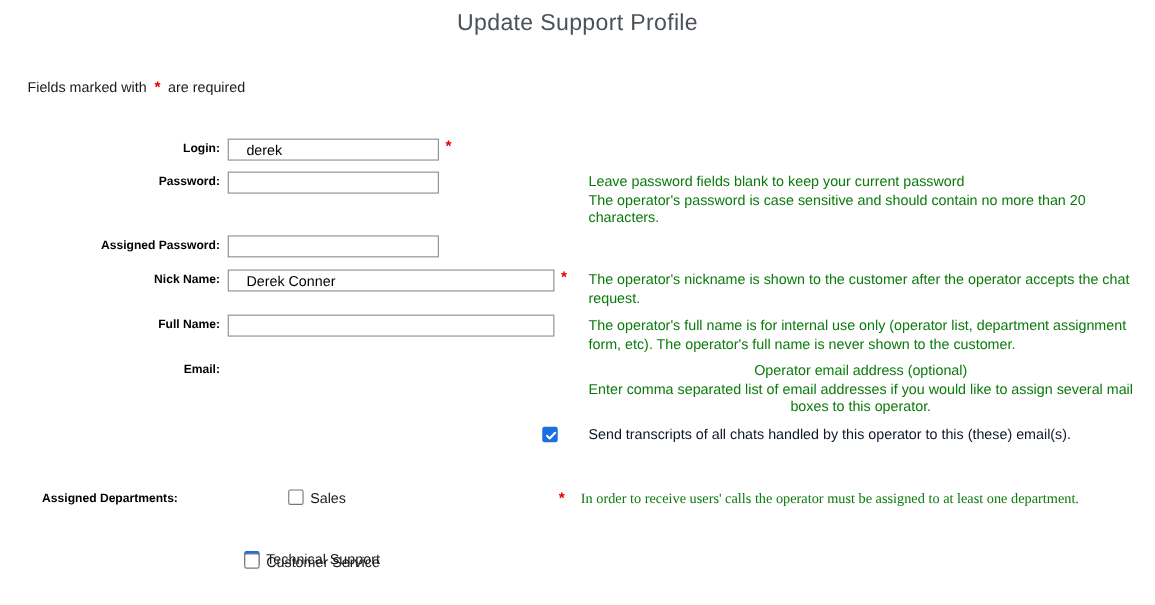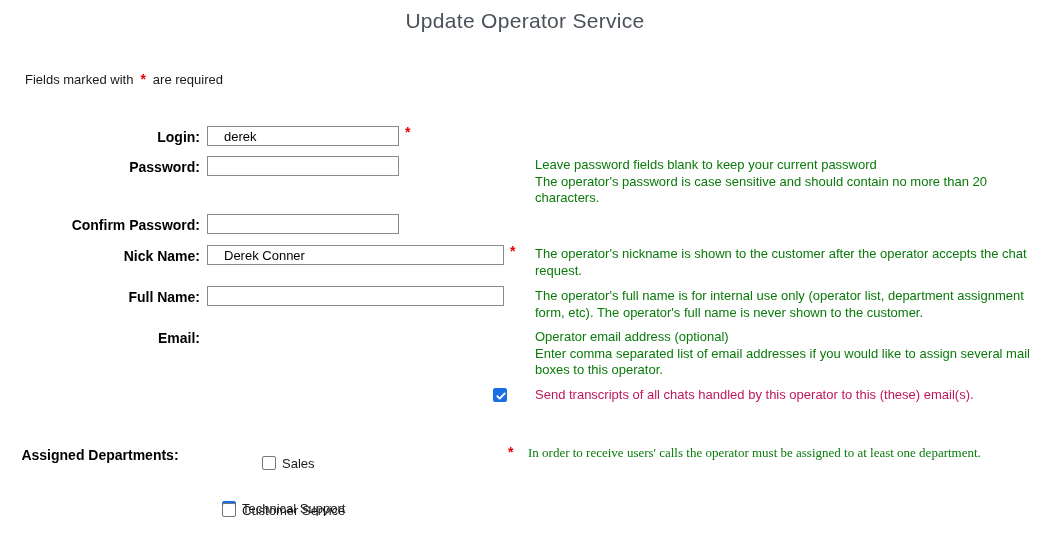--- a/index.html
+++ b/index.html
@@ -13,21 +13,21 @@
     font-size:21px; font-weight:400; color:#4a5158; letter-spacing:0.3px;
   }
   .required-note {
     position:absolute; left:25px; top:71px; font-size:13px; color:#1a1a1a;
   }
   .req-star { color:#e60000; font-weight:700; font-size:14px; }
   .required-note .req-star { margin:0 7px; }
 
   .field-label {
     position:absolute; left:0; width:200px; text-align:right;
-    font-size:14px; font-weight:700; color:#000;
+    font-size:11px; font-weight:700; color:#000;
   }
   .text-input {
     position:absolute; left:207px; height:20px;
     border:1px solid #8b8b8b; border-radius:0; background:#fff;
     font-family:"Liberation Sans", sans-serif; font-size:13px; color:#000;
     padding:1px 4px; outline:none;
   }
   .input-short { width:192px; }
   .input-long  { width:297px; }
   .field-star { position:absolute; font-size:14px; }
@@ -43,77 +43,77 @@
     border:1px solid #767676; border-radius:2px; background:#fff;
     cursor:pointer; flex:0 0 auto;
   }
   .checkbox svg { display:none; position:absolute; left:1px; top:1px; }
   .checkbox.checked { background:#1a6fe4; border-color:#1a6fe4; }
   .checkbox.checked svg { display:block; }
 
   .transcripts-checkbox { position:absolute; left:493px; top:388px; }
   .transcripts-label {
     position:absolute; left:535px; top:387px; width:500px;
-    font-size:13px; line-height:16.5px; color:#be185d;
+    font-size:13px; line-height:16.5px; color:#0f172a;
   }
 
   .dept-item {
     position:absolute; left:222px; display:flex; align-items:center; gap:6px;
     height:16px;
   }
   .dept-item-label { font-size:13px; color:#1a1a1a; }
 </style>
 </head>
 <body>
 
 <div class="page">
 
-  <div class="page-title">Update Operator Service</div>
+  <div class="page-title">Update Support Profile</div>
 
   <div class="required-note"><span>Fields marked with</span><span class="req-star">*</span><span>are required</span></div>
 
   <label class="field-label" style="top:129px;">Login:</label>
   <input type="text" class="text-input input-short" style="top: 126px; padding-left: 16px;" value="derek">
   <span class="field-star req-star" style="left:405px; top:124px;">*</span>
 
   <label class="field-label" style="top:159px;">Password:</label>
   <input type="password" class="text-input input-short" style="top: 156px;" value="">
   <div class="help" style="top:157px;">
     <div>Leave password fields blank to keep your current password</div>
     <div>The operator's password is case sensitive and should contain no more than 20 characters.</div>
   </div>
 
-  <label class="field-label" style="top:217px;">Confirm Password:</label>
+  <label class="field-label" style="top:217px;">Assigned Password:</label>
   <input type="password" class="text-input input-short" style="top: 214px;" value="">
 
   <label class="field-label" style="top:248px;">Nick Name:</label>
   <input type="text" class="text-input input-long" style="top: 245px; padding-left: 16px;" value="Derek Conner">
   <span class="field-star req-star" style="left:510px; top:243px;">*</span>
   <div class="help" style="top:246px;">The operator's nickname is shown to the customer after the operator accepts the chat request.</div>
 
   <label class="field-label" style="top:289px;">Full Name:</label>
   <input type="text" class="text-input input-long" style="top: 286px;" value="">
   <div class="help" style="top:288px;">The operator's full name is for internal use only (operator list, department assignment form, etc). The operator's full name is never shown to the customer.</div>
 
   <label class="field-label" style="top:330px;">Email:</label>
-  <div class="help" style="top:329px;">
+  <div class="help" style="top:329px;text-align:center;">
     <div>Operator email address (optional)</div>
     <div>Enter comma separated list of email addresses if you would like to assign several mail boxes to this operator.</div>
   </div>
 
   <span class="checkbox transcripts-checkbox checked">
     <svg width="12" height="12" viewBox="0 0 12 12">
         <path d="M2.3 6.2 L4.7 8.6 L9.7 3.4" stroke="#fff" stroke-width="1.9" fill="none" stroke-linecap="round" stroke-linejoin="round"></path>
       </svg>
   </span>
   <div class="transcripts-label">Send transcripts of all chats handled by this operator to this (these) email(s).</div>
 
   <label class="field-label" style="top:447px;text-align:center;">Assigned Departments:</label>
 
-  <div class="dept-item" style="top:455px;padding-left:40px;">
+  <div class="dept-item" style="top:444px;padding-left:40px;">
     <span class="checkbox">
       
     </span>
     <span class="dept-item-label">Sales</span>
   </div>
 
   <div class="dept-item" style="top:500px;">
     <span class="checkbox checked">
       <svg width="12" height="12" viewBox="0 0 12 12">
           <path d="M2.3 6.2 L4.7 8.6 L9.7 3.4" stroke="#fff" stroke-width="1.9" fill="none" stroke-linecap="round" stroke-linejoin="round"></path>

